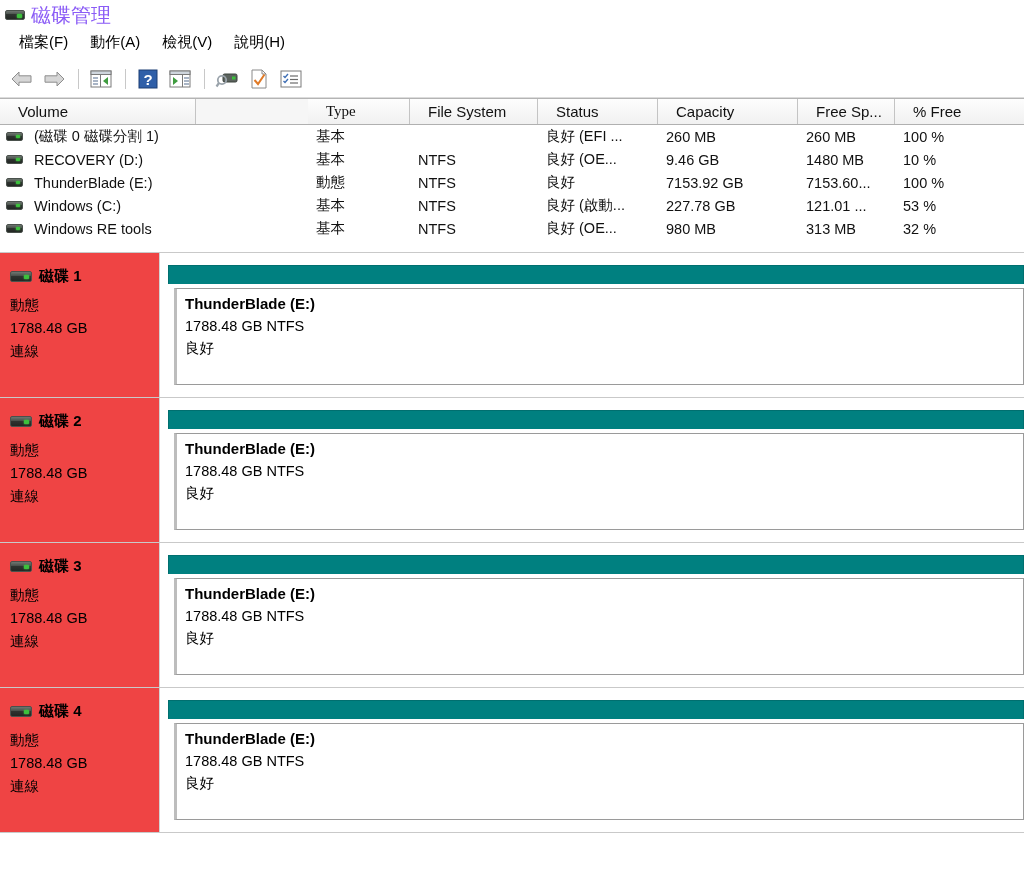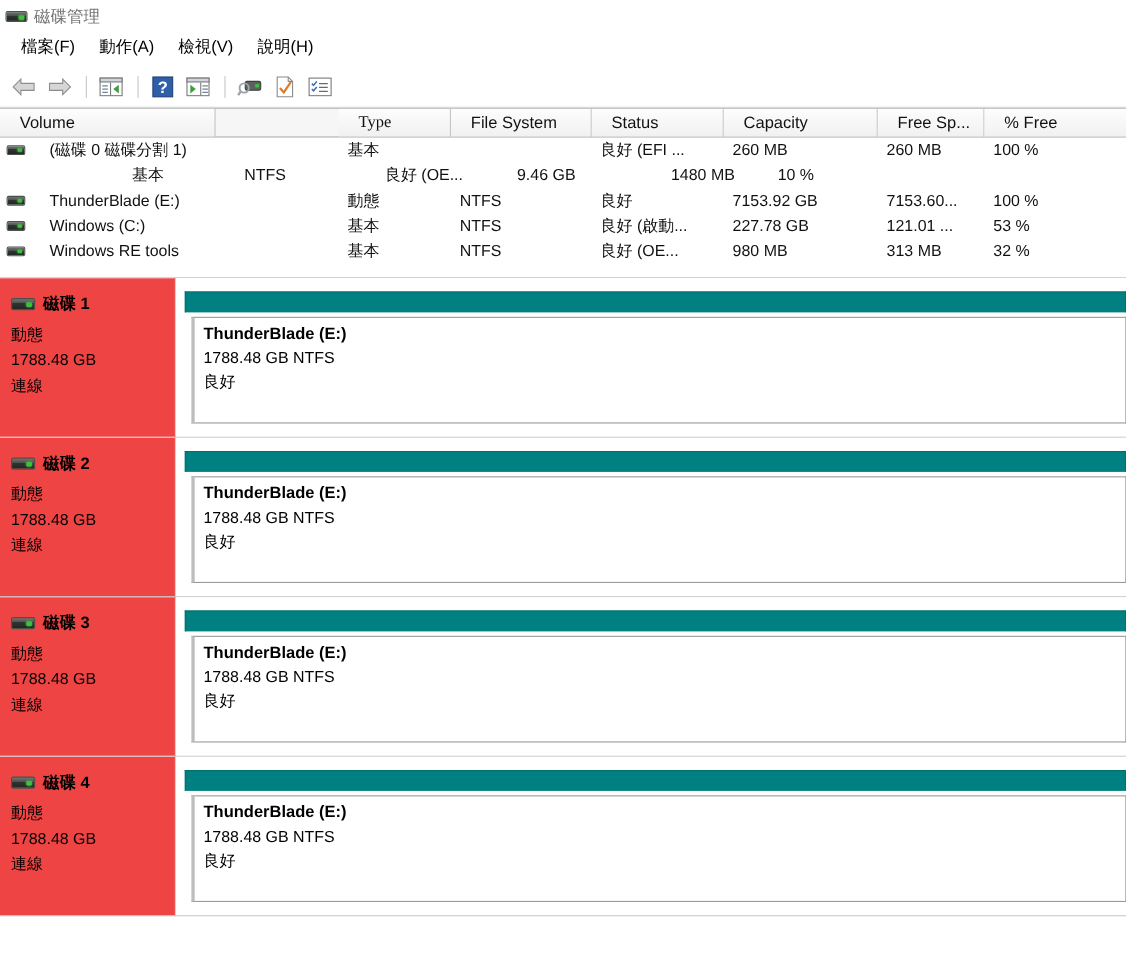--- a/index.html
+++ b/index.html
@@ -14,22 +14,22 @@
 
   
   #titlebar {
     height: 30px;
     display: flex;
     align-items: center;
     padding-left: 5px;
     background: #ffffff;
   }
   #titlebar .title-text {
-    font-size: 15px;
-    color: #737373;
+    font-size: 20px;
+    color: #8b5cf6;
     margin-left: 6px;
     line-height: 1;
   }
 
   
   .diskglyph {
     display: inline-block;
     position: relative;
     width: 22px; height: 11px;
     border-radius: 2px;
@@ -117,21 +117,21 @@
   }
   #vol-body .vcell {
     display: flex;
     align-items: center;
     font-size: 14.5px;
     color: #111;
     padding-left: 8px;
     overflow: hidden;
     white-space: nowrap;
   }
-  #vol-body .vcell.vol-name { padding-left: 6px; gap: 22px; }
+  #vol-body .vcell.vol-name { padding-left: 6px; gap: 11px; }
 
   
   .c-volume { width: 196px; }
   .c-layout { width: 112px; margin-top: 39px; }
   .c-type   { width: 102px; font-family: Liberation Serif, serif; }
   .c-fs     { width: 128px; }
   .c-status { width: 120px; }
   .c-cap    { width: 140px; }
   .c-free   { width: 97px; }
   .c-pct    { width: 129px; border-right: none !important; }
@@ -328,20 +328,24 @@
       <div class="vcell c-layout">簡單</div>
       <div class="vcell c-type">基本</div>
       <div class="vcell c-fs"></div>
       <div class="vcell c-status">良好 (EFI ...</div>
       <div class="vcell c-cap">260 MB</div>
       <div class="vcell c-free">260 MB</div>
       <div class="vcell c-pct">100 %</div>
     </div>
 
     <div class="vrow">
+      <div class="vcell c-volume vol-name">
+        <span class="diskglyph tiny"></span>
+        <span>RECOVERY (D:)</span>
+      </div>
       <div class="vcell c-layout">簡單</div>
       <div class="vcell c-type">基本</div>
       <div class="vcell c-fs">NTFS</div>
       <div class="vcell c-status">良好 (OE...</div>
       <div class="vcell c-cap">9.46 GB</div>
       <div class="vcell c-free">1480 MB</div>
       <div class="vcell c-pct">10 %</div>
     </div>
 
     <div class="vrow">

